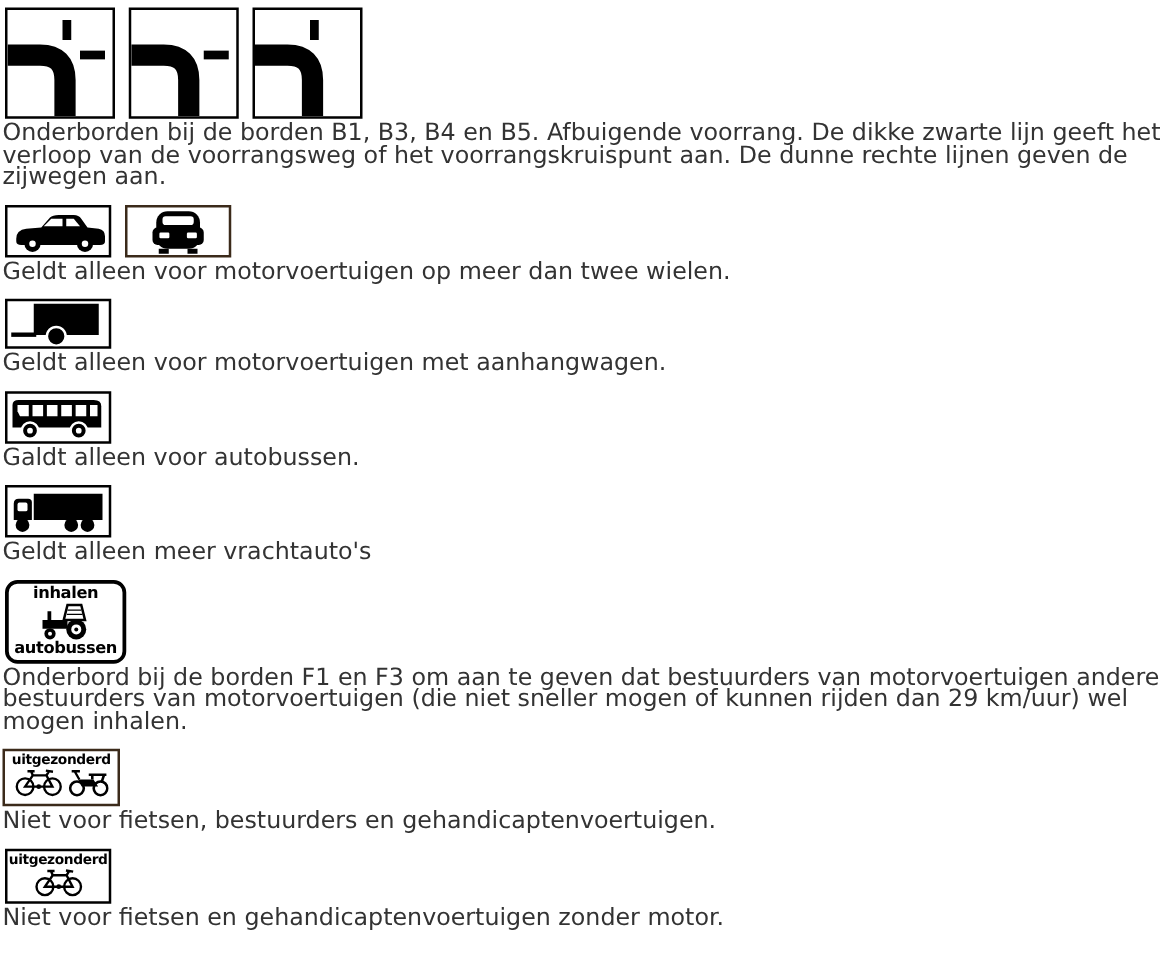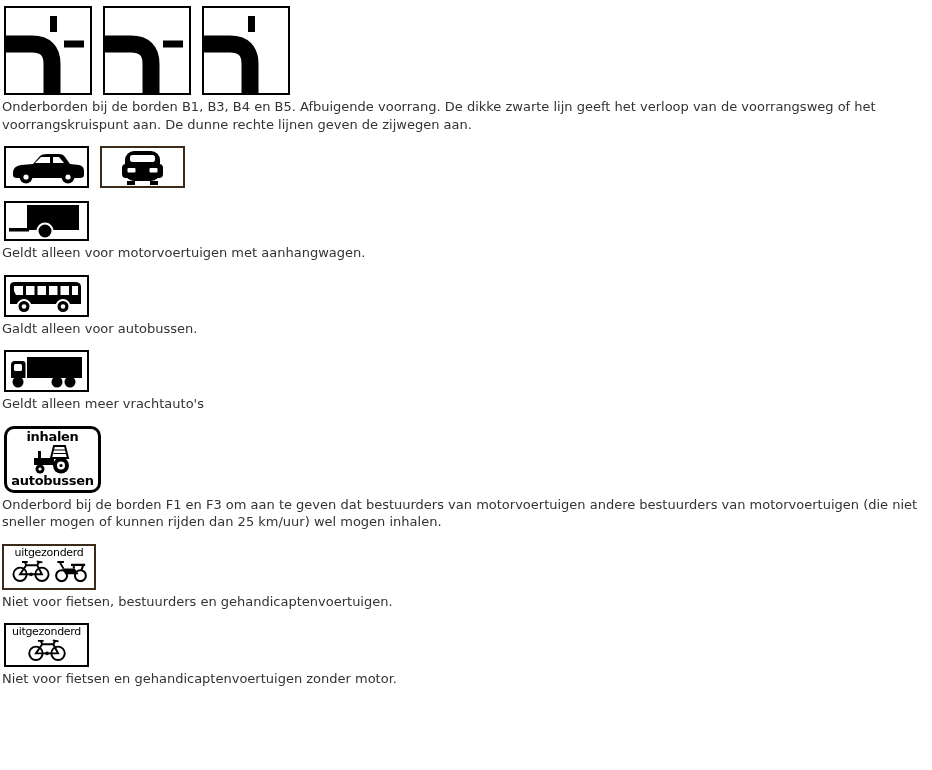--- a/index.html
+++ b/index.html
@@ -1,30 +1,30 @@
 <!DOCTYPE html>
 <html style="--text: #333333; --border-black: #000000; --border-brown: #3b2a1a; --sign-bg: #ffffff;"><head>
 <meta charset="utf-8">
 <style>
   html,body{margin:0;padding:0;background:#fff;}
   body{width:932px;height:770px;overflow:hidden;font-family:"DejaVu Sans","Liberation Sans",sans-serif;color:var(--text,#333);}
   .page{padding-top:6px;}
   section.block{margin-bottom:13px;}
   .sign-row{display:flex;align-items:flex-start;gap:11px;padding-left:4px;}
-  .caption{margin:3px 0 0 0;padding-left:2px;font-size:13px;line-height:17.5px;color:var(--text,#333);max-width:932px;}
+  .caption{margin:3px 0 0 0;padding-left:2px;font-size:19px;line-height:17.5px;color:var(--text,#333);max-width:932px;}
   .sign{background:var(--sign-bg,#fff);border:2px solid var(--border-black,#000);display:flex;align-items:center;justify-content:center;box-sizing:content-box;}
   .sign.brown{border-color:var(--border-brown,#3b2a1a);}
   .sign.junction{width:84px;height:85px;}
   .sign.small{width:81px;height:38px;}
   .sign.trailer-box{width:81px;height:36px;}
   .sign-inhalen{width:91px;height:59px;border:3px solid var(--border-black,#000);border-radius:10px;background:var(--sign-bg,#fff);
     display:flex;flex-direction:column;align-items:center;justify-content:center;padding:1px 0;}
   .sign-inhalen .lbl{font-size:13px;font-weight:bold;line-height:14px;color:#000;letter-spacing:-0.3px;}
   .sign-uitz{background:var(--sign-bg,#fff);display:flex;flex-direction:column;align-items:center;justify-content:flex-start;}
-  .sign-uitz .lbl{font-size:11px;font-weight:normal;line-height:13px;color:#000;letter-spacing:-0.3px;}
+  .sign-uitz .lbl{font-size:11px;font-weight:bold;line-height:13px;color:#000;letter-spacing:-0.3px;}
   .sign-uitz.v1{width:90px;height:42px;border:2px solid var(--border-brown,#3b2a1a);}
   .sign-uitz.v2{width:81px;height:40px;border:2px solid var(--border-black,#000);}
   .icons-row{display:flex;align-items:flex-end;gap:5px;margin-top:-1px;}
   svg{display:block;}
 </style>
 </head>
 <body>
 
 <div class="page">
 
@@ -71,20 +71,21 @@
           <rect x="23" y="3" width="35" height="30" rx="9" fill="#000"></rect>
           <rect x="20" y="16" width="41" height="14" rx="4" fill="#000"></rect>
           <rect x="25" y="33" width="8" height="4" fill="#000"></rect>
           <rect x="48" y="33" width="8" height="4" fill="#000"></rect>
           <rect x="28" y="7" width="25" height="7" rx="2.5" fill="#fff"></rect>
           <rect x="25.5" y="20" width="8" height="4.5" rx="1" fill="#fff"></rect>
           <rect x="47.5" y="20" width="8" height="4.5" rx="1" fill="#fff"></rect>
         </svg>
       </div>
     </div>
+    <p class="caption">Geldt alleen voor motorvoertuigen op meer dan twee wielen.</p>
   </section>
 
   <section class="block">
     <div class="sign-row">
       <div class="sign trailer-box">
         <svg viewBox="0 0 81 36" width="81" height="36">
           <rect x="21" y="2" width="52" height="25" fill="#000"></rect>
           <rect x="3" y="25" width="20" height="3.5" fill="#000"></rect>
           <circle cx="39" cy="28" r="7.5" fill="#000" stroke="#fff" stroke-width="2"></circle>
         </svg>
@@ -142,21 +143,21 @@
           <path d="M21 6 L32 6 M20.5 9.5 L33 9.5" stroke="#000" stroke-width="1"></path>
           <circle cx="28" cy="21.5" r="8" fill="#000"></circle>
           <circle cx="28" cy="21.5" r="4" fill="#fff"></circle>
           <circle cx="28" cy="21.5" r="1.6" fill="#000"></circle>
           <circle cx="7" cy="25" r="4.5" fill="#000"></circle>
           <circle cx="7" cy="25" r="1.6" fill="#fff"></circle>
         </svg>
         <div class="lbl">autobussen</div>
       </div>
     </div>
-    <p class="caption">Onderbord bij de borden F1 en F3 om aan te geven dat bestuurders van motorvoertuigen andere bestuurders van motorvoertuigen (die niet sneller mogen of kunnen rijden dan 25 km/uur) wel mogen inhalen.</p>
+    <p class="caption">Onderbord bij de borden F1 en F3 om aan te geven dat bestuurders van motorvoertuigen andere bestuurders van motorvoertuigen (die niet sneller mogen of kunnen rijden dan 29 km/uur) wel mogen inhalen.</p>
   </section>
 
   <section class="block">
     <div class="sign-row" style="padding-left:2px;">
       <div class="sign-uitz v1">
         <div class="lbl">uitgezonderd</div>
         <div class="icons-row">
           <svg viewBox="0 0 40 26" width="38" height="25">
             <circle cx="8.5" cy="17" r="7" fill="none" stroke="#000" stroke-width="2"></circle>
             <circle cx="31.5" cy="17" r="7" fill="none" stroke="#000" stroke-width="2"></circle>

